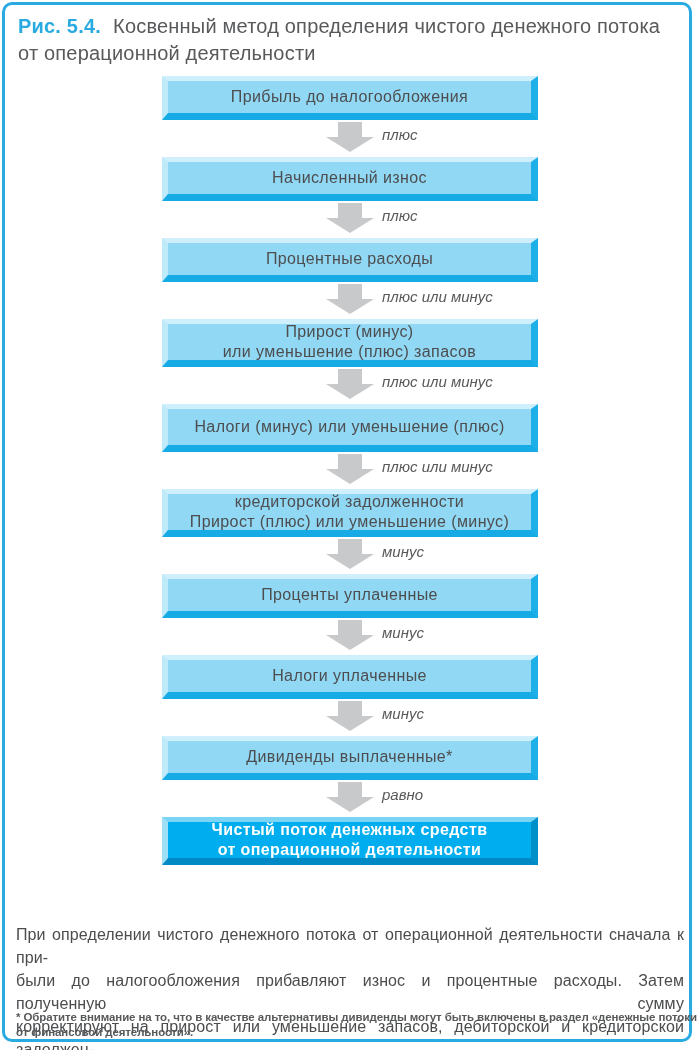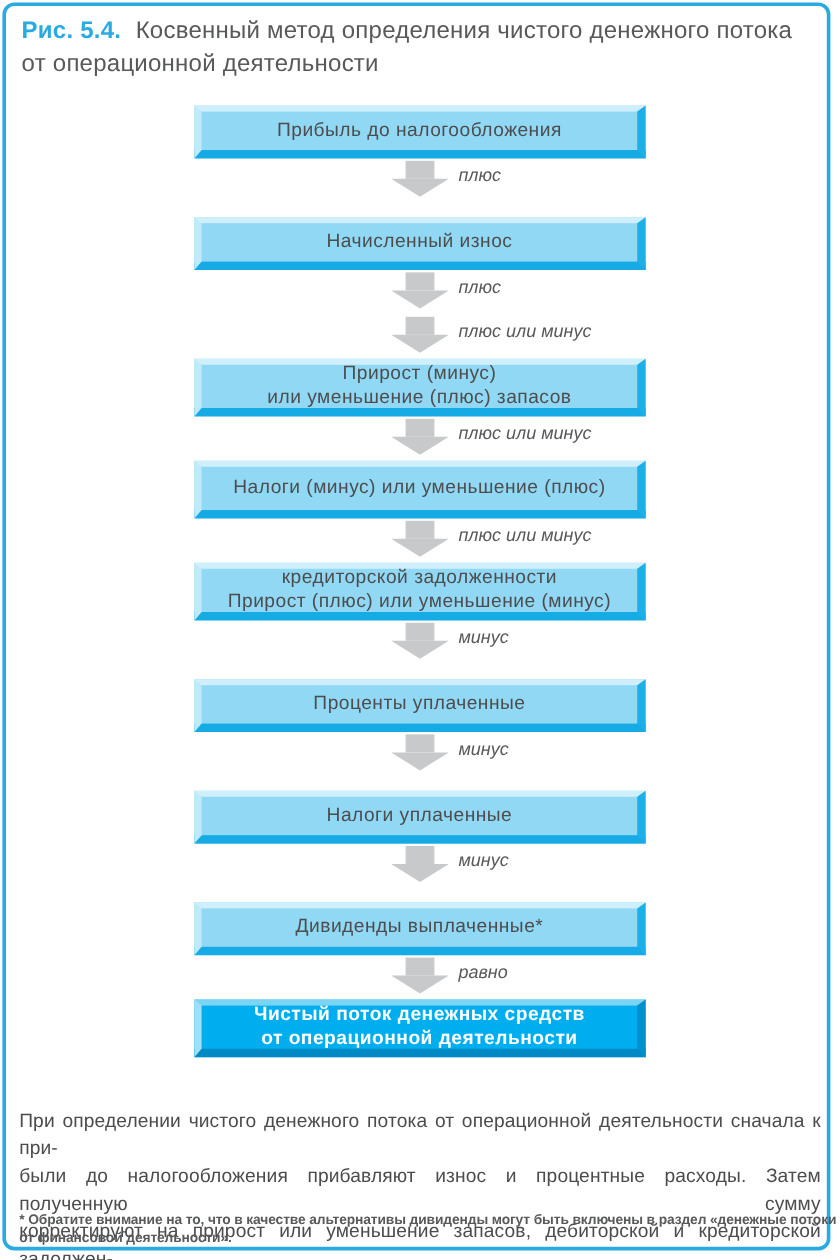--- a/index.html
+++ b/index.html
@@ -17,21 +17,21 @@
 
   .flow { position: absolute; left: 162px; top: 76px; width: 376px; display: flex; flex-direction: column; }
   .flow-box {
     box-sizing: border-box; width: 100%;
     border-style: solid; border-width: 5px 7px 7px 6px;
     border-color: #cfeffc #1db0e8 #16abe4 #bfeafa;
     background: #90d8f4;
     display: flex; flex-direction: column; justify-content: center; align-items: center;
     text-align: center; color: #4d4d4f; font-size: 16px; letter-spacing: 0.4px;
   }
-  .flow-box.single { height: 44px; margin-top: 12px; }
+  .flow-box.single { height: 44px; }
   .flow-box.double { height: 48px; align-items: center; }
   .flow-box .box-line { line-height: 20px; white-space: nowrap; }
   .flow-box.final {
     height: 48px; background: #00aeef;
     border-color: #79d5f3 #0090c9 #0089c4 #9fe0f6;
     color: #ffffff; font-weight: bold;
   }
   .arrow-row { position: relative; height: 37px; width: 100%; }
   .arrow { position: absolute; left: 50%; top: 2px; transform: translateX(-50%); width: 48px; }
   .arrow-stem { width: 24px; height: 15px; background: #c8c9cb; margin: 0 auto; }
@@ -76,20 +76,23 @@
     </div>
     <div class="flow-box single">
       <div class="box-line">Начисленный износ</div>
     </div>
     <div class="arrow-row">
       <div class="arrow">
         <div class="arrow-stem"></div>
         <div class="arrow-head"></div>
       </div>
       <span class="arrow-label">плюс</span>
+    </div>
+    <div class="flow-box single">
+      <div class="box-line">Процентные расходы</div>
     </div>
     <div class="arrow-row">
       <div class="arrow">
         <div class="arrow-stem"></div>
         <div class="arrow-head"></div>
       </div>
       <span class="arrow-label">плюс или минус</span>
     </div>
     <div class="flow-box double">
       <div class="box-line">Прирост (минус)</div>

